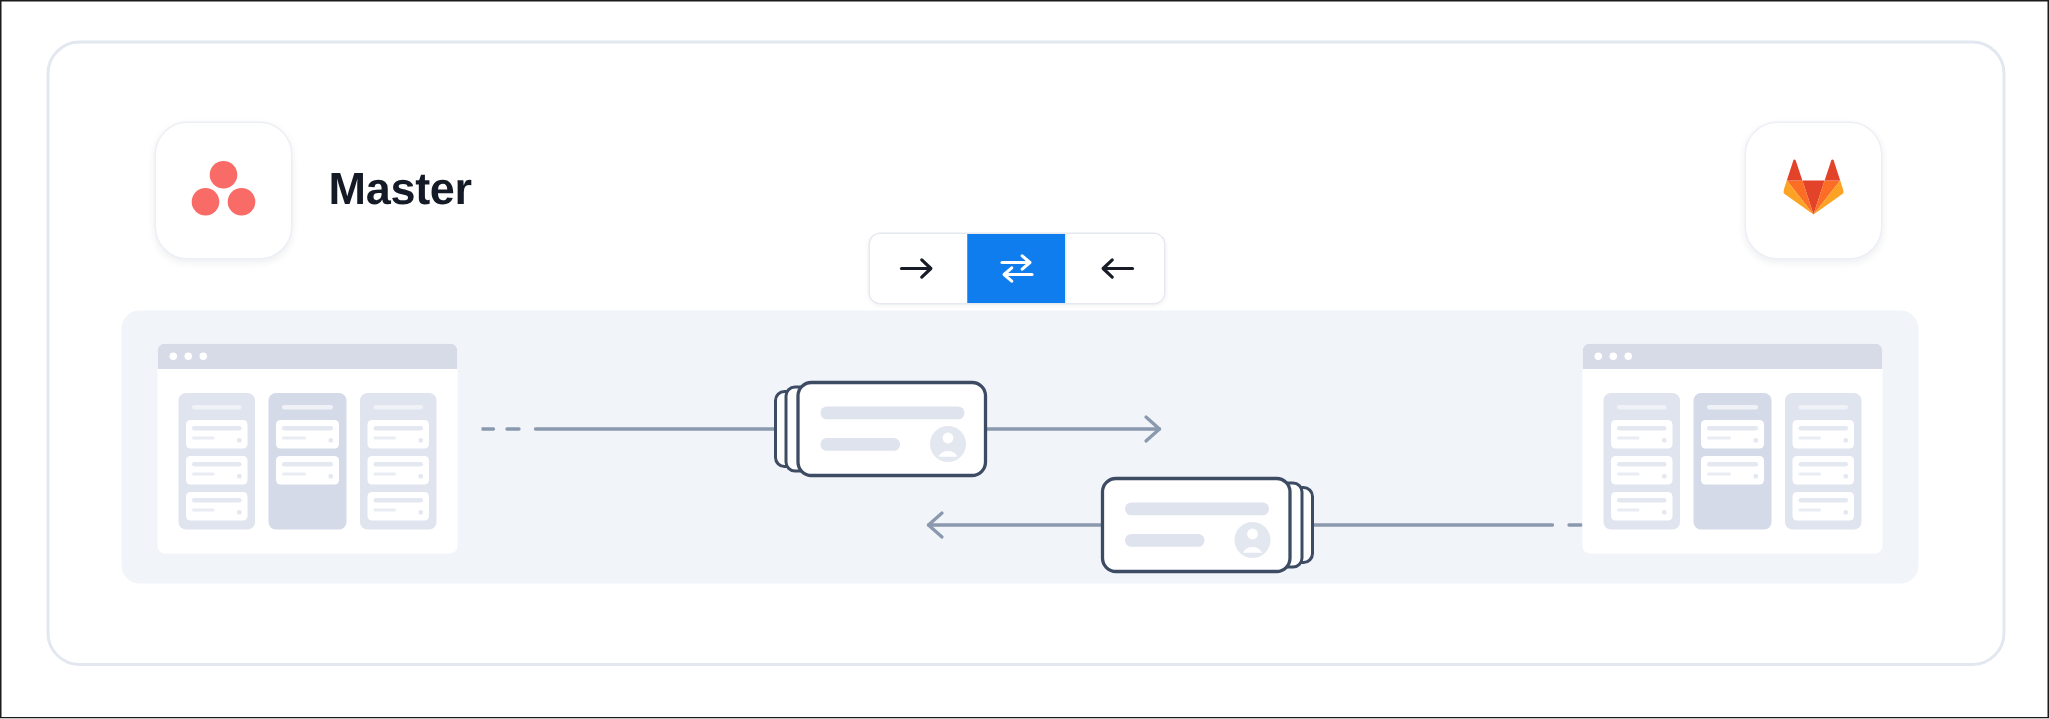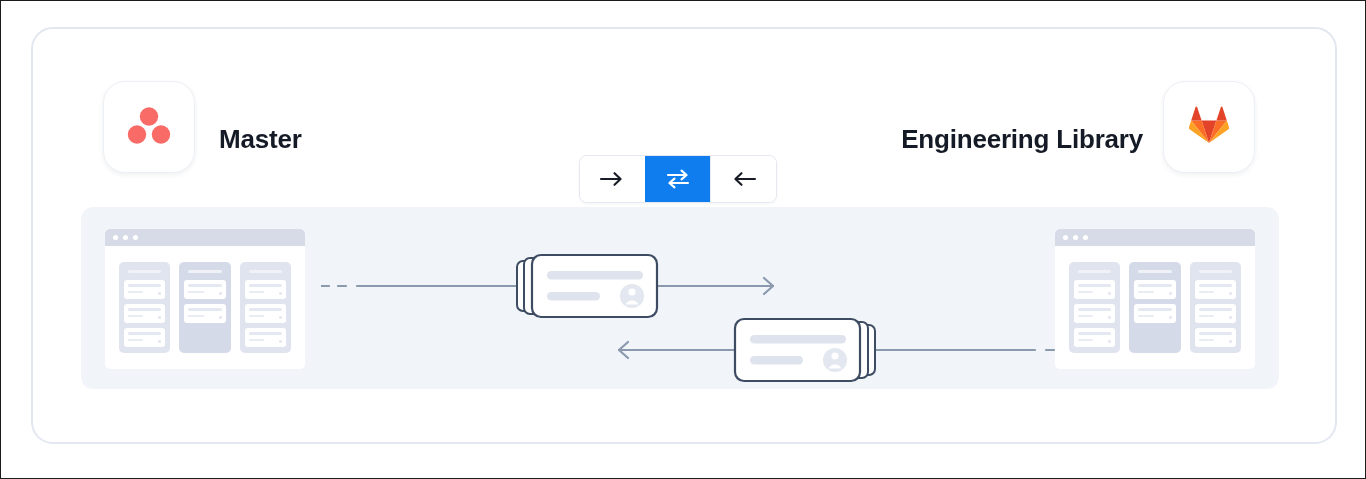--- a/index.html
+++ b/index.html
@@ -56,24 +56,24 @@
     display: flex;
     align-items: center;
     justify-content: center;
     box-sizing: border-box;
   }
   .app-badge.left  { left: 70px; }
   .app-badge.right { left: 1130px; }
 
   .app-title {
     position: absolute;
-    top: 12px;
+    top: 0;
     height: 92px;
     line-height: 92px;
-    font-size: 26px;
+    font-size: 30px;
     font-weight: bold;
     color: #151b26;
     letter-spacing: -0.2px;
     white-space: nowrap;
   }
   .app-title.left  { left: 186px; }
   .app-title.right { left: 1110px; transform: translateX(-100%); }
 
   
   .dir-toggle {
@@ -242,21 +242,20 @@
         <div class="dir-seg">
           <span>
             <svg width="26" height="18" viewBox="0 0 26 18">
               <path d="M24 9 H5" stroke="currentColor" stroke-width="2.1" stroke-linecap="round" fill="none"></path>
               <path d="M10.5 3.2 L4.4 9 L10.5 14.8" stroke="currentColor" stroke-width="2.1" stroke-linecap="round" stroke-linejoin="round" fill="none"></path>
             </svg>
           </span>
         </div>
       </div>
 
-      <div class="app-title right">Engineering Library</div>
 
       <div class="app-badge right">
         <span>
           <svg width="40" height="38" viewBox="0 0 40 38">
             <path d="M20 37 L27.4 14.4 H12.6 Z" fill="#e24329"></path>
             <path d="M20 37 L12.6 14.4 H2.2 Z" fill="#fc6d26"></path>
             <path d="M2.2 14.4 L-0.1 21.4 a1.6 1.6 0 0 0 0.6 1.8 L20 37 Z" fill="#fca326"></path>
             <path d="M2.2 14.4 H12.6 L8.1 0.9 a0.8 0.8 0 0 0-1.5 0 Z" fill="#e24329"></path>
             <path d="M20 37 L27.4 14.4 H37.8 Z" fill="#fc6d26"></path>
             <path d="M37.8 14.4 L40.1 21.4 a1.6 1.6 0 0 1-0.6 1.8 L20 37 Z" fill="#fca326"></path>

